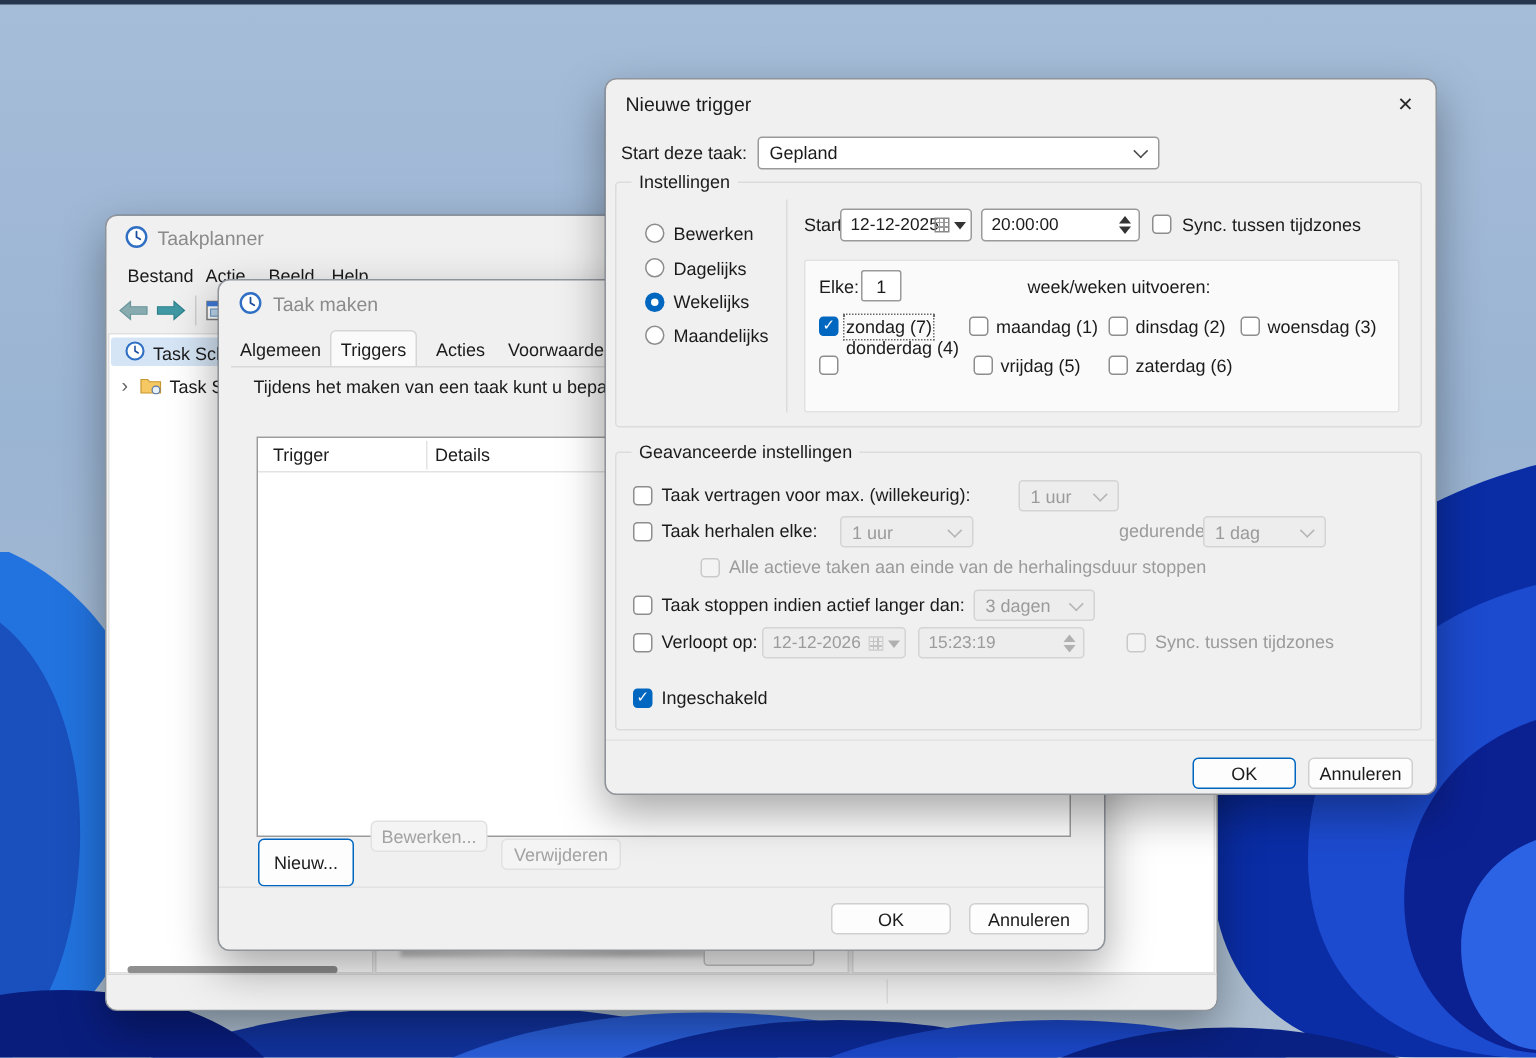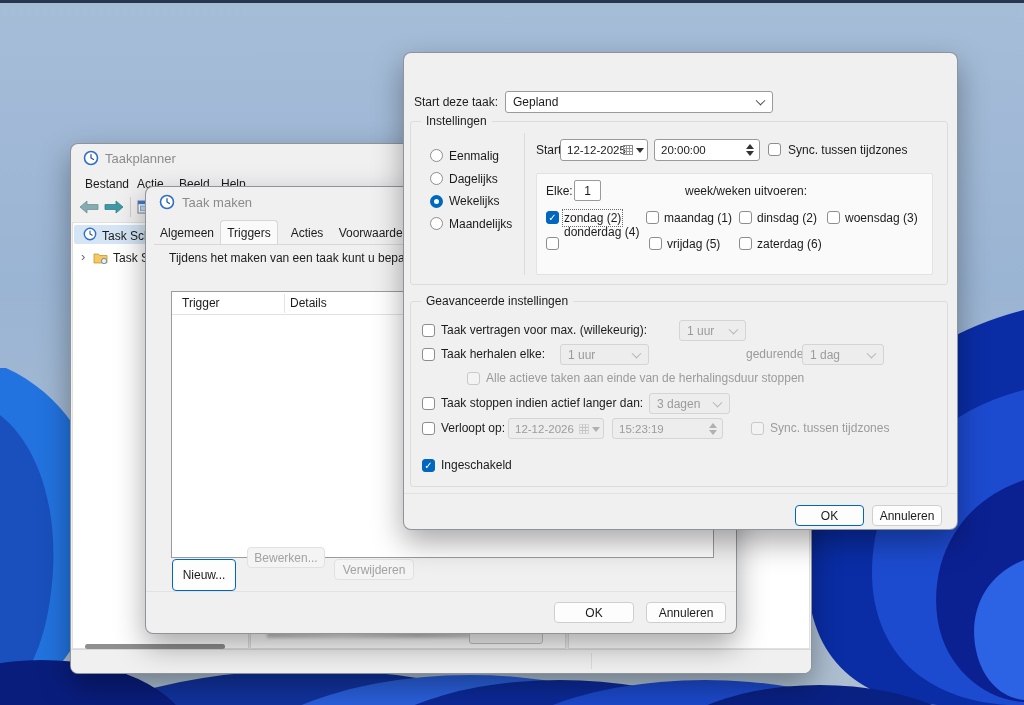--- a/index.html
+++ b/index.html
@@ -202,33 +202,37 @@
   <button class="btn disabled" style="left:101px;top:360px;width:78px;height:21px">Bewerken...</button>
   <button class="btn disabled" style="left:188px;top:372px;width:80px;height:21px">Verwijderen</button>
 
   <div class="hsep" style="left:0;top:404px;width:590px"></div>
   <button class="btn" style="left:408px;top:415px;width:80px;height:21px">OK</button>
   <button class="btn" style="left:500px;top:415px;width:80px;height:21px">Annuleren</button>
 </div>
 
 <div class="win" style="left:403px;top:52px;width:553px;height:476px;z-index:3;background:#f0f0f0">
 
+  <div class="abs" style="left:0;top:0;width:553px;height:30px">
+    <span class="title-text active-title" style="left:13px;top:9px">Nieuwe trigger</span>
+    <span class="close-x" style="left:522px;top:6px">✕</span>
+  </div>
 
   <span class="lbl" style="left:10px;top:42px">Start deze taak:</span>
   <div class="select" style="left:101px;top:38px;width:268px;height:22px">
     <span>Gepland</span>
     <span class="chev"></span>
   </div>
 
   <div class="groupbox" style="left:6px;top:68px;width:536px;height:162px">
     <span class="gb-label">Instellingen</span>
   </div>
 
   <span class="radio" style="left:26px;top:96px"></span>
-  <span class="lbl" style="left:45px;top:96px">Eenmalig</span>
+  <span class="lbl" style="left:45px;top:96px">Bewerken</span>
   <span class="radio" style="left:26px;top:119px"></span>
   <span class="lbl" style="left:45px;top:119px">Dagelijks</span>
   <span class="radio checked" style="left:26px;top:142px"></span>
   <span class="lbl" style="left:45px;top:141px">Wekelijks</span>
   <span class="radio" style="left:26px;top:164px"></span>
   <span class="lbl" style="left:45px;top:164px">Maandelijks</span>
   <div class="vsep" style="left:120px;top:80px;height:142px"></div>
 
   <span class="lbl" style="left:132px;top:90px">Start:</span>
   <div class="datefield" style="left:156px;top:86px;width:88px;height:22px">
@@ -251,21 +255,21 @@
   <div class="abs" style="left:170px;top:127px;width:27px;height:21px;background:#fff;border:1px solid #9a9a9a;
               border-radius:2px;box-sizing:border-box;display:flex;align-items:center;justify-content:center;
               font-size:12px;color:#1b1b1b">
     <span>1</span>
   </div>
   <span class="lbl" style="left:281px;top:131px">week/weken uitvoeren:</span>
 
   <span class="cb checked" style="left:142px;top:158px">
     <span class="tick">✓</span>
   </span>
-  <span class="lbl focus-dotted" style="left:160px;top:158px">zondag (2)</span>
+  <span class="lbl focus-dotted" style="left:160px;top:158px">zondag (7)</span>
   <span class="cb" style="left:242px;top:158px"></span>
   <span class="lbl" style="left:260px;top:158px">maandag (1)</span>
   <span class="cb" style="left:335px;top:158px"></span>
   <span class="lbl" style="left:353px;top:158px">dinsdag (2)</span>
   <span class="cb" style="left:423px;top:158px"></span>
   <span class="lbl" style="left:441px;top:158px">woensdag (3)</span>
 
   <span class="cb" style="left:142px;top:184px"></span>
   <span class="lbl" style="left:160px;top:172px">donderdag (4)</span>
   <span class="cb" style="left:245px;top:184px"></span>

